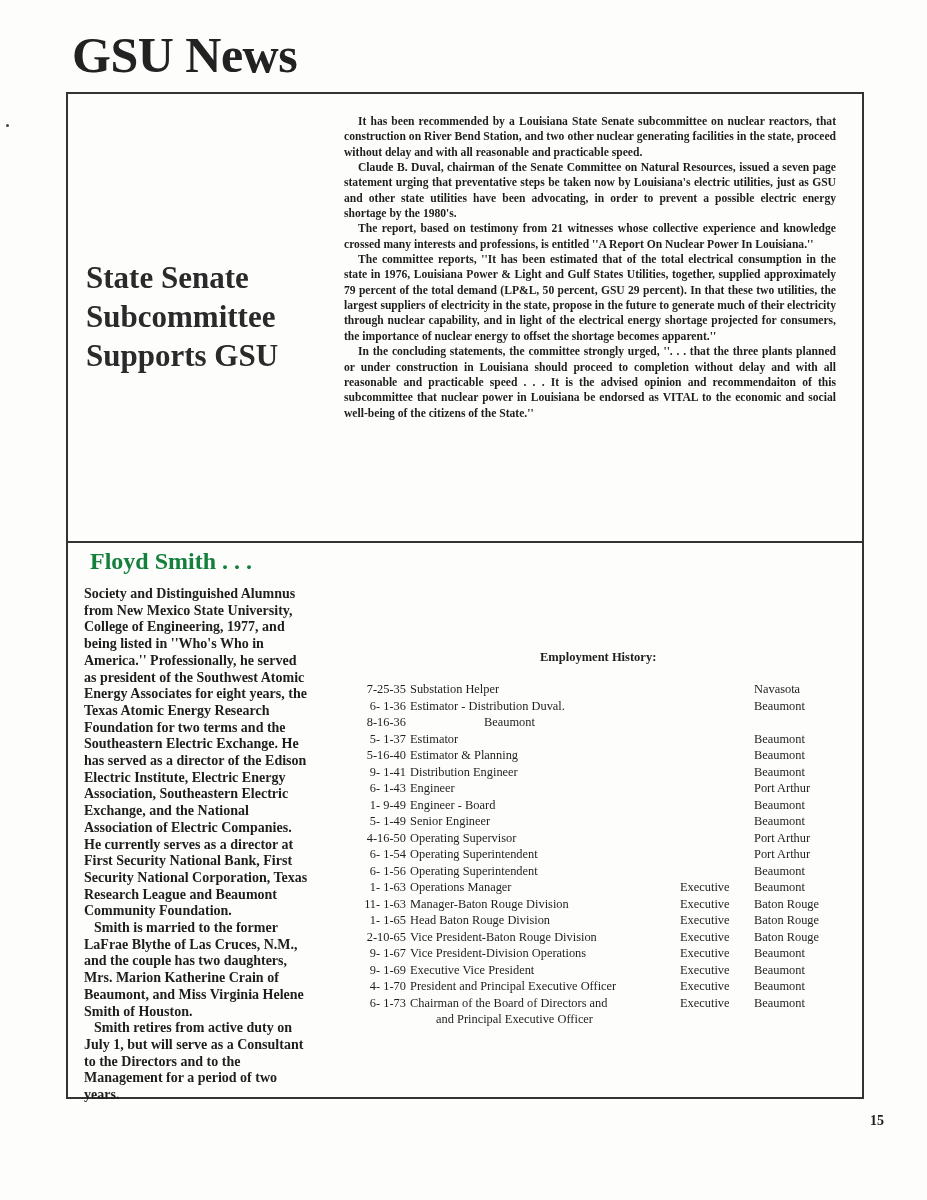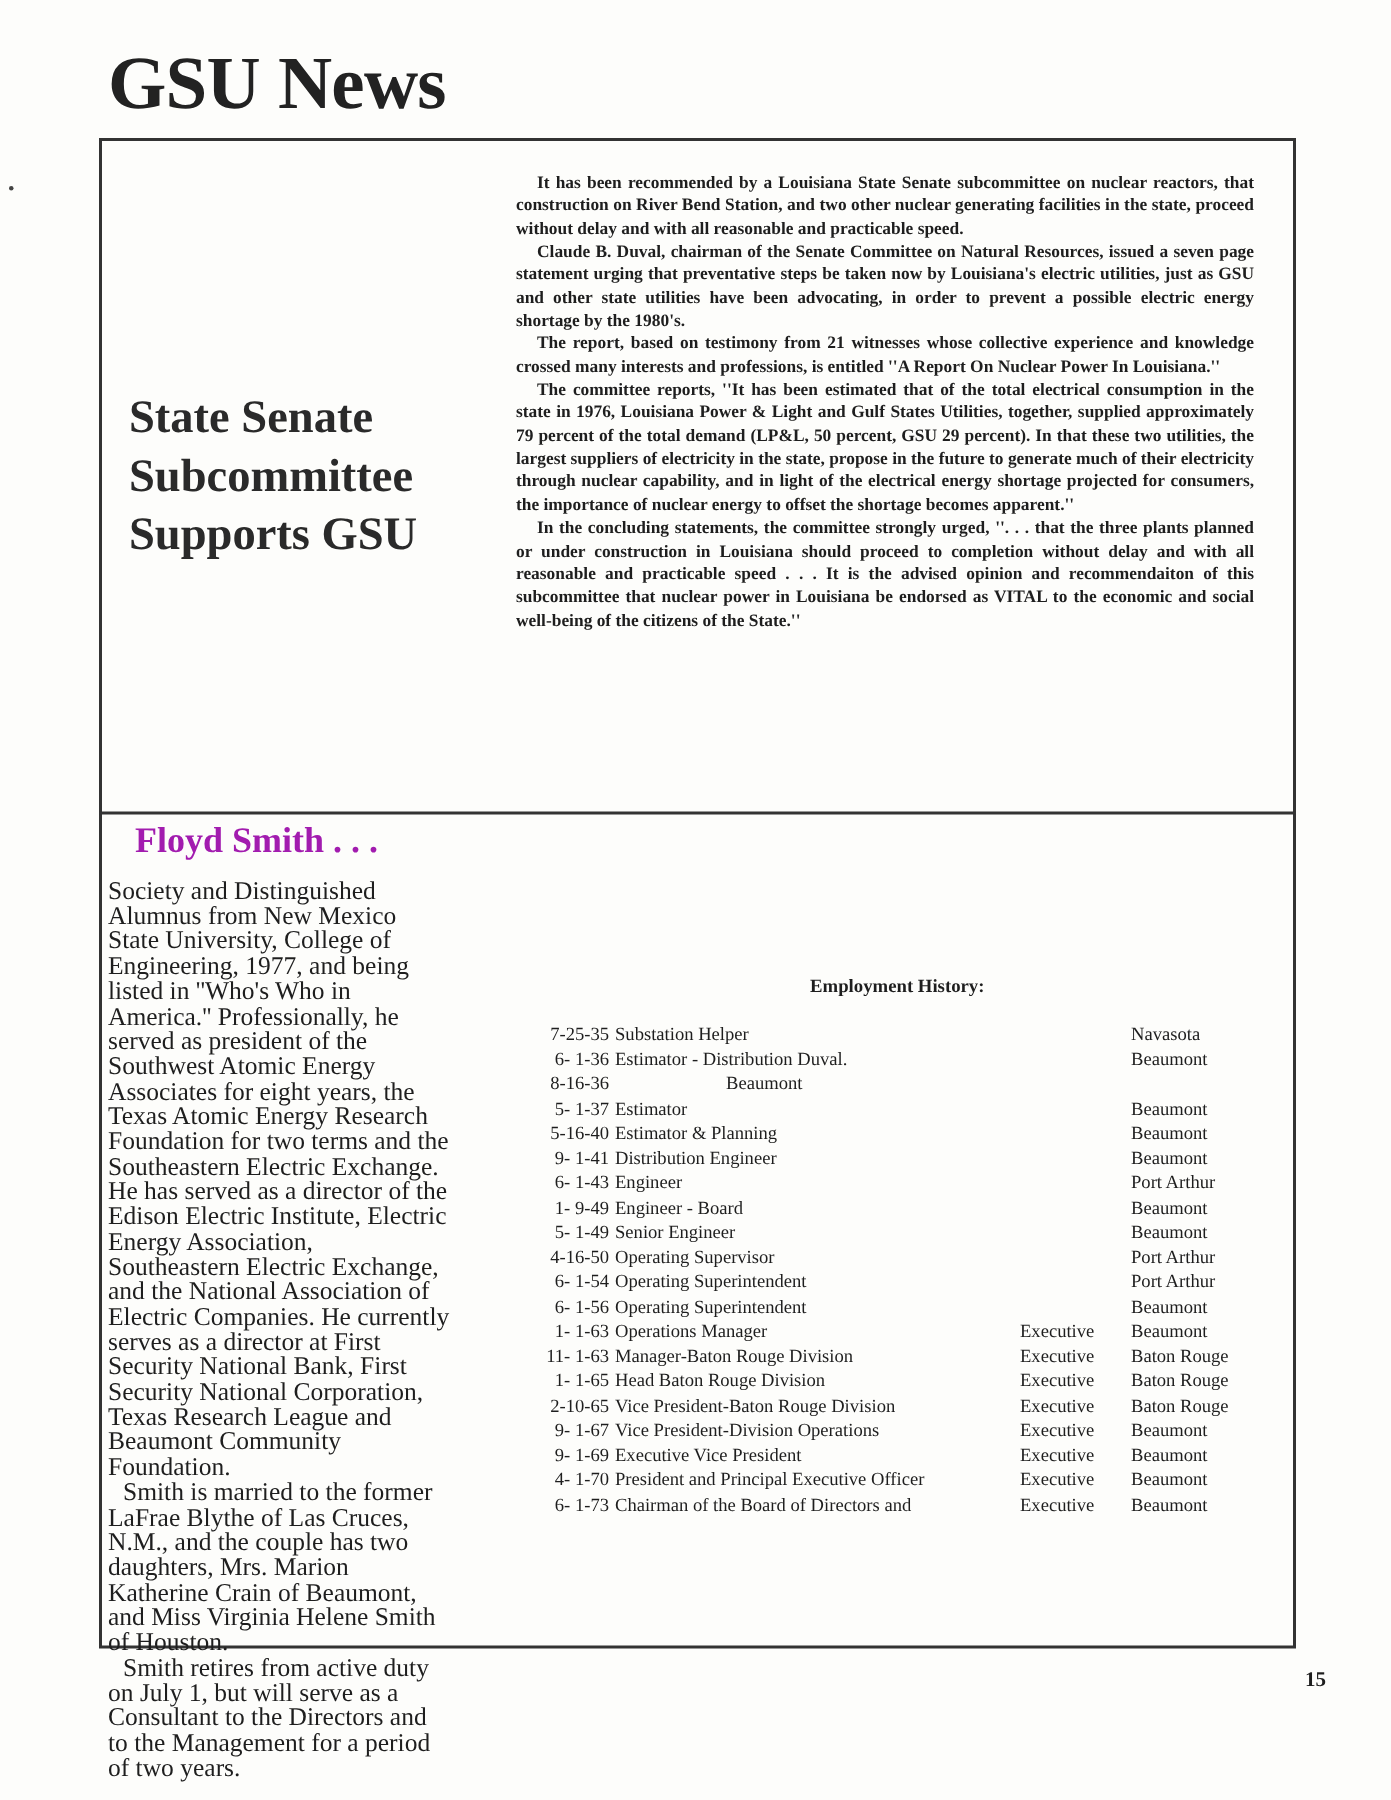--- a/index.html
+++ b/index.html
@@ -23,25 +23,25 @@
     font-size:31px; font-weight:bold; line-height:39px; color:#2a2a2a;
   }
   .article {
     position:absolute; left:344px; top:114px; width:492px;
     font-size:11.6px; font-weight:bold; line-height:15.35px; text-align:justify;
   }
   .article p { margin:0; text-indent:14px; }
   .article p:first-child { text-indent:14px; }
   .bio-title {
     position:absolute; left:90px; top:546px; margin:0;
-    font-size:24px; font-weight:bold; line-height:30px; color:#a21caf;
+    font-size:24px; font-weight:bold; line-height:30px; color:#15803d;
   }
   .bio {
-    position:absolute; left:72px; top:586px; width:228px;
-    font-size:17px; line-height:16.7px;
+    position:absolute; left:84px; top:586px; width:228px;
+    font-size:14px; line-height:16.7px;font-weight:bold;
   }
   .bio p { margin:0; }
   .bio p + p { text-indent:10px; }
   .emp-title {
     position:absolute; left:540px; top:650px;
     font-size:12.5px; font-weight:bold;
   }
   .emp-table {
     position:absolute; left:362px; top:681px; width:480px;
     font-size:12.4px; line-height:16.5px;
@@ -198,15 +198,16 @@
       <span class="emp-pos">President and Principal Executive Officer</span>
       <span class="emp-cat">Executive</span>
       <span class="emp-loc">Beaumont</span>
     </div>
     <div class="emp-row">
       <span class="emp-date">6- 1-73</span>
       <span class="emp-pos">Chairman of the Board of Directors and</span>
       <span class="emp-cat">Executive</span>
       <span class="emp-loc">Beaumont</span>
     </div>
+    <div class="emp-row emp-cont">and Principal Executive Officer</div>
   </div>
 
 <div class="page-num">15</div>
 
 </body></html>

